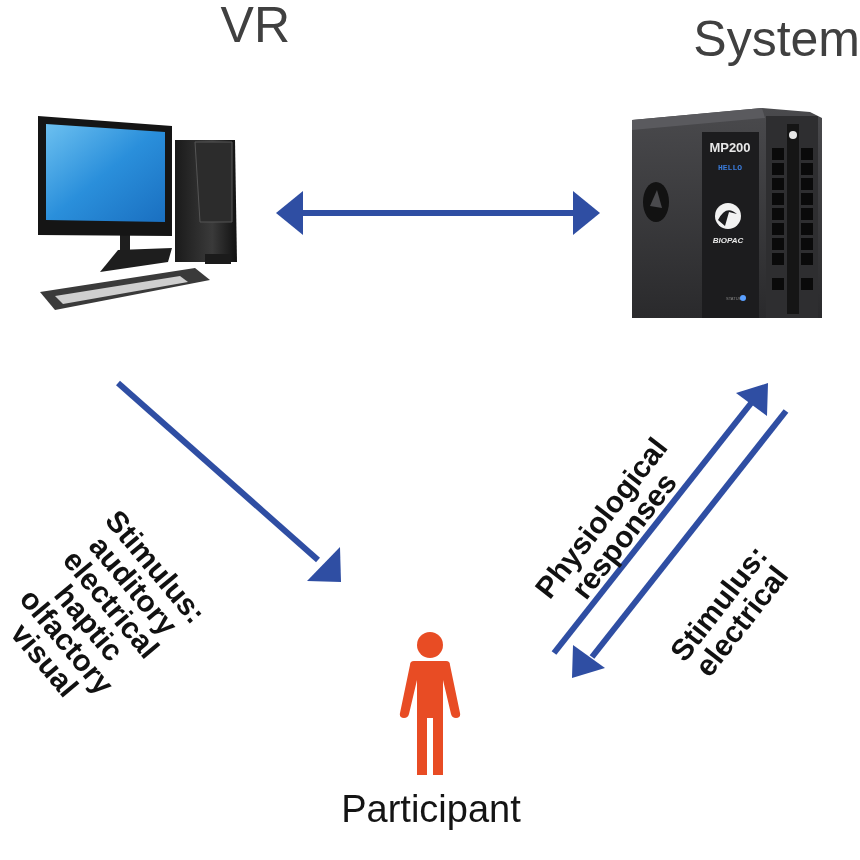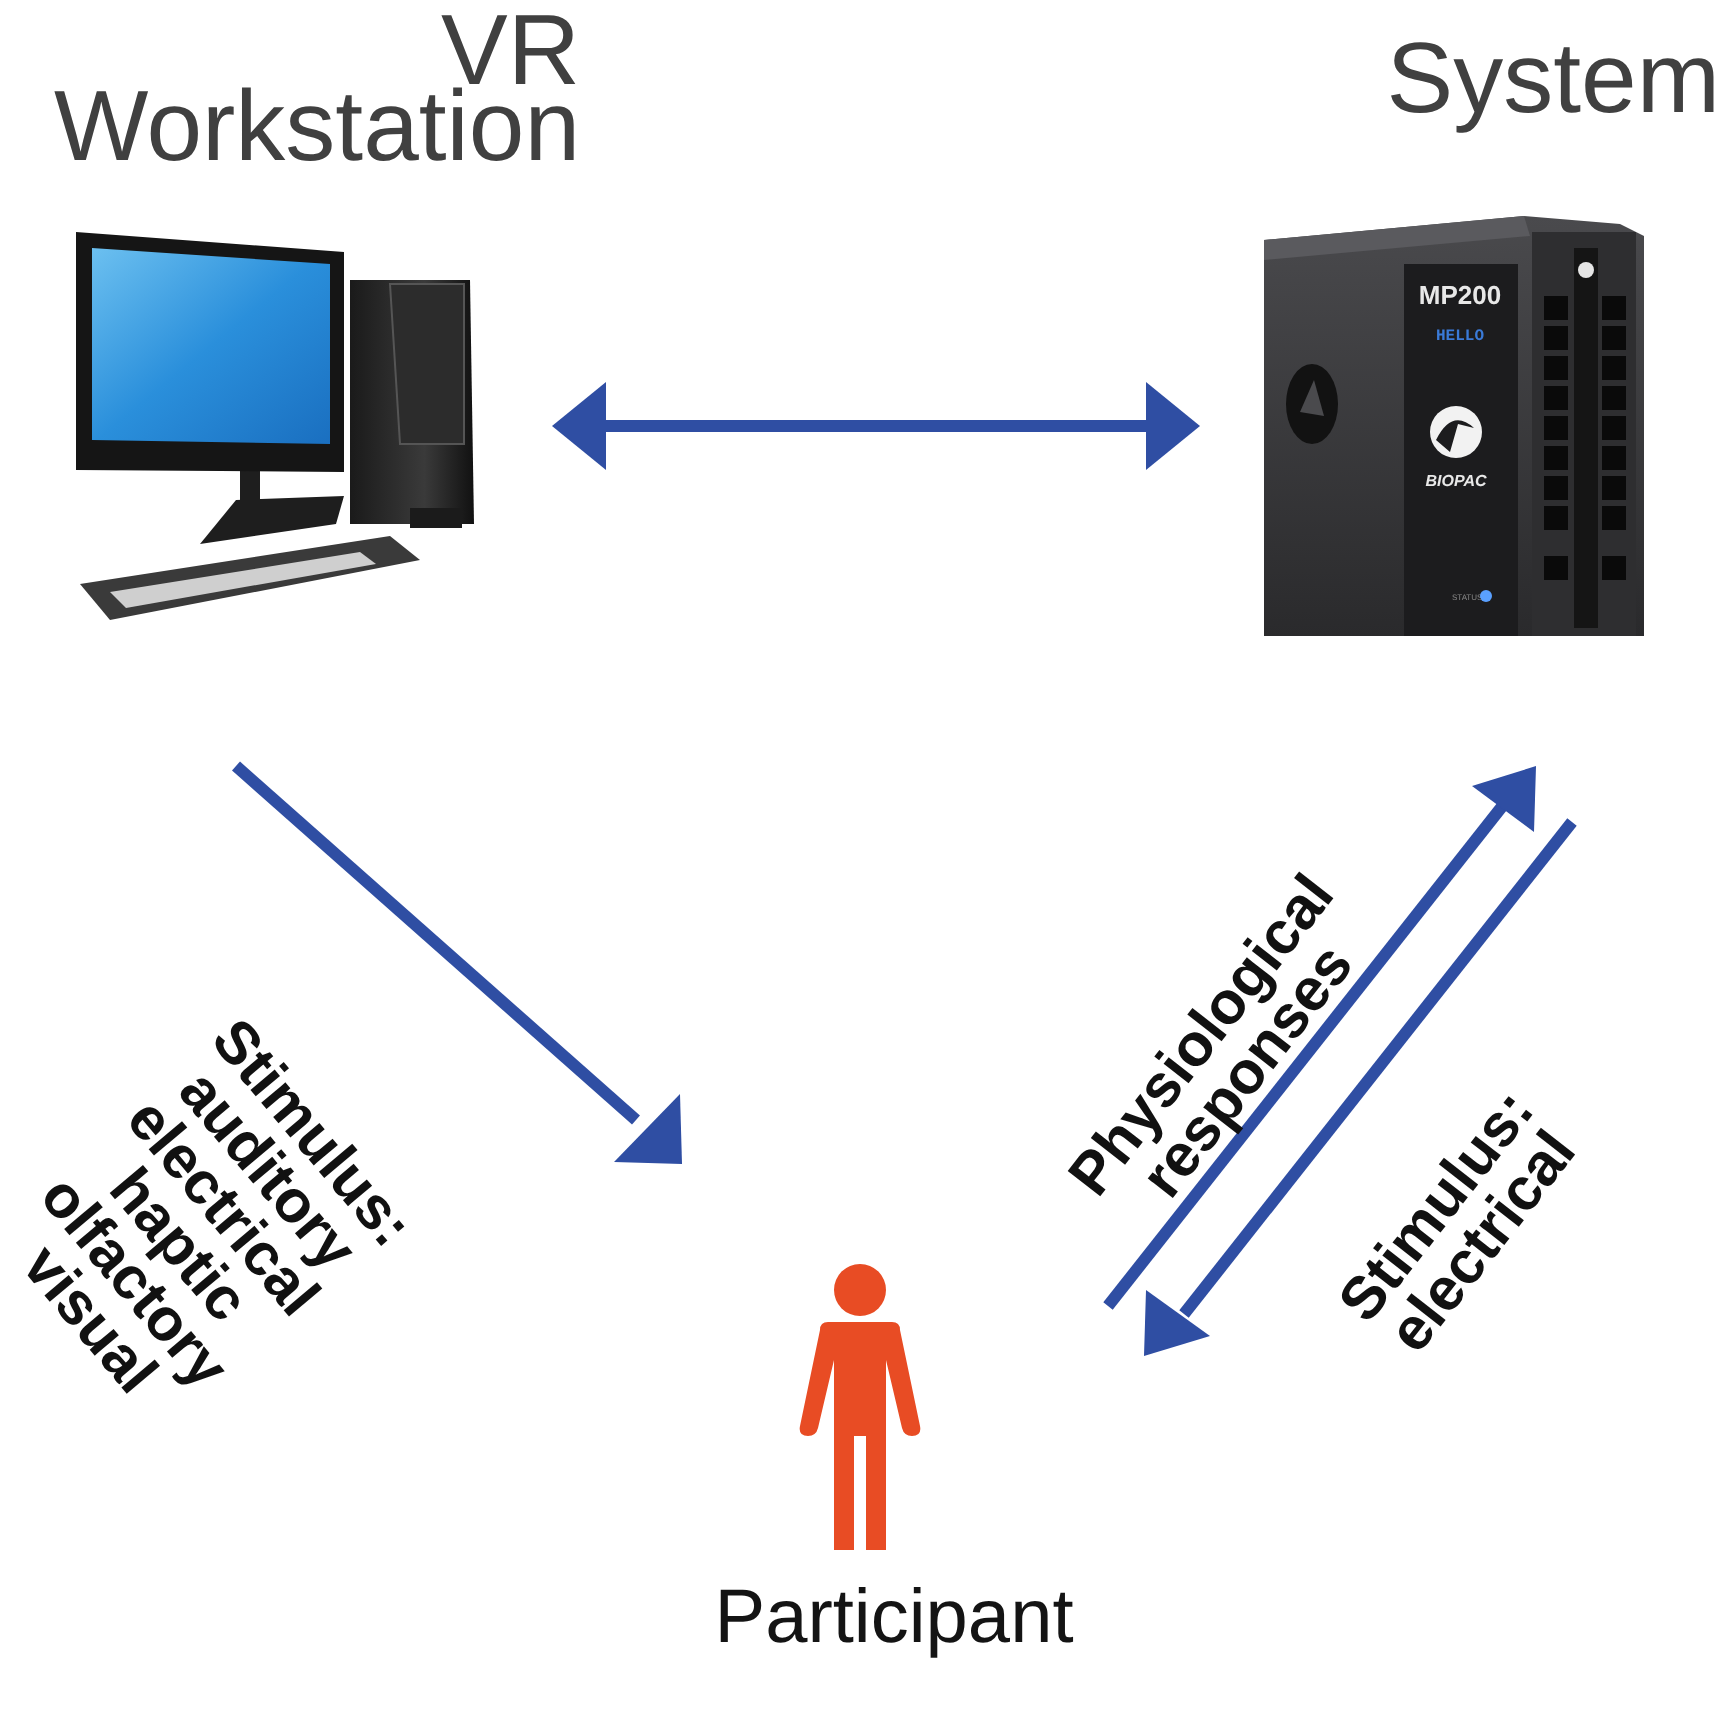--- a/index.html
+++ b/index.html
@@ -1,34 +1,33 @@
 <!DOCTYPE html>
 <html><head>
   <meta charset="utf-8">
   <style>
     html, body { margin:0; padding:0; background:#ffffff; }
     body { width:860px; height:860px; position:relative; overflow:hidden;
            font-family:"Liberation Sans", "DejaVu Sans", sans-serif; color:#111; }
     .node-title { position:absolute; text-align:right; font-size:50px; line-height:38px; color:#404040; }
     #vr-title { left:0; top:6px; width:290px; }
     #mp-title { left:600px; top:20px; width:260px; }
-    #participant-label { position:absolute; left:322px; top:788px; width:250px; text-align:center; font-size:38px; color:#141414; }
+    #participant-label { position:absolute; left:306px; top:788px; width:250px; text-align:center; font-size:38px; color:#141414; }
     svg.overlay { position:absolute; left:0; top:0; }
     .rot { position:absolute; font-weight:bold; font-size:30px; line-height:29px; color:#111; white-space:nowrap; transform-origin:0 0; }
     .rot div { text-align:center; }
     #stim-left { left:123px; top:505px; transform:rotate(50deg); }
     #phys { left:530px; top:585px; transform:rotate(-52deg); }
     #stim-right { left:665px; top:648px; transform:rotate(-52deg); }
   </style>
 </head>
 <body>
 
 <div id="vr-title" class="node-title">
   <div>VR</div>
-  <div>Workstation</div>
 </div>
 <div id="mp-title" class="node-title">
   <div>System</div>
 </div>
 
 <svg class="overlay" width="860" height="860" viewBox="0 0 860 860">
   <defs>
     <linearGradient id="scr" x1="0" y1="0" x2="1" y2="1">
       <stop offset="0" stop-color="#6cc0f0"></stop>
         <stop offset="0.5" stop-color="#2a8fdb"></stop>

